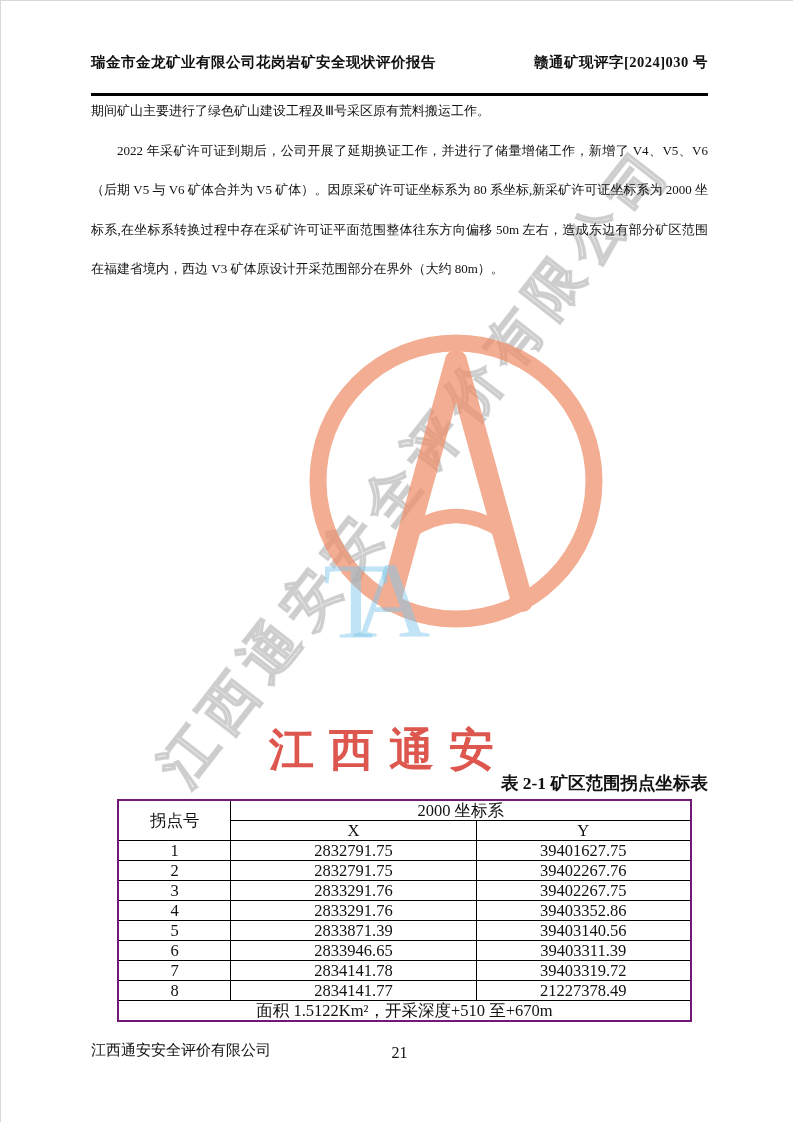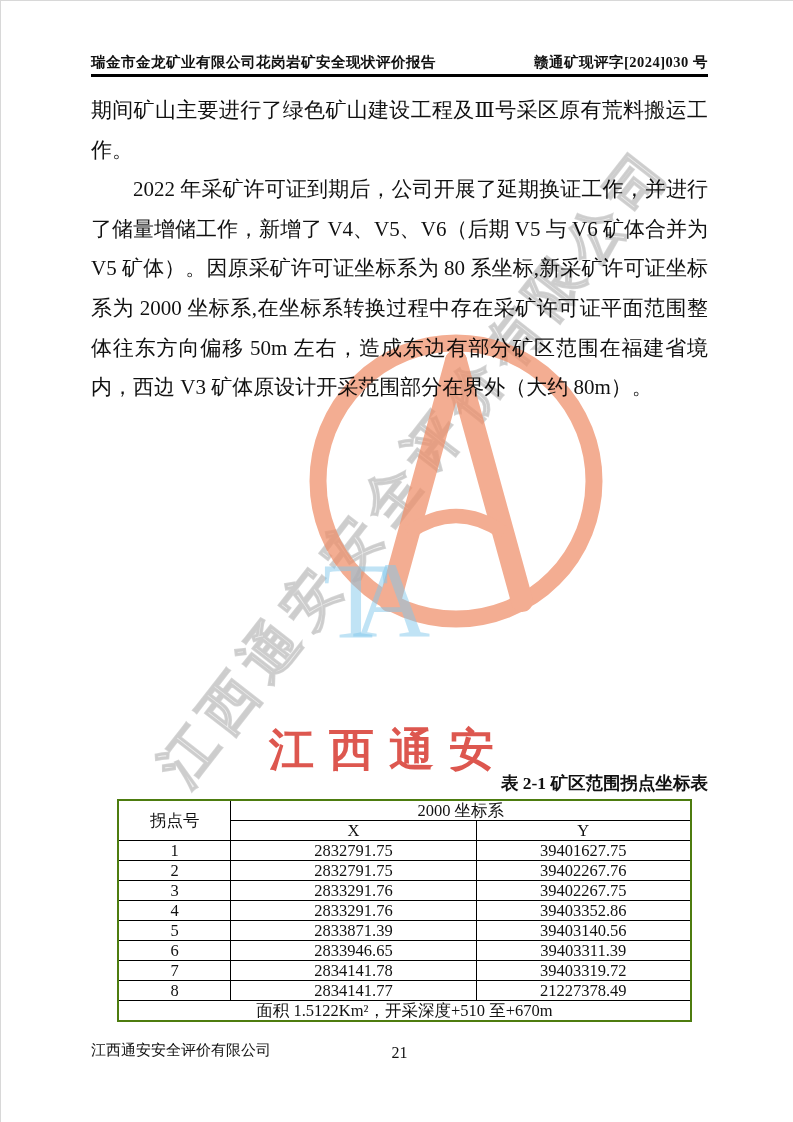--- a/index.html
+++ b/index.html
@@ -6,38 +6,38 @@
   .page{
     position:relative;width:793px;height:1122px;margin:0 auto;
     background:#ffffff;border:1px solid #d8d8d8;overflow:hidden;
     font-family:"Liberation Serif","DejaVu Serif",serif;color:#111;
   }
   
   .page-header{
     position:absolute;left:90px;width:617px;top:52px;
     display:flex;justify-content:space-between;align-items:flex-end;
     font-size:14.5px;font-weight:bold;letter-spacing:.5px;
-    border-bottom:3px solid #000;padding-bottom:2px;
+    border-bottom:3px solid #000;padding-bottom:21px;
   }
   
   .body-text{
     position:absolute;left:90px;width:617px;top:90px;
-    font-size:21px;line-height:39.6px;text-align:justify;
+    font-size:13px;line-height:39.6px;text-align:justify;font-family:Liberation Serif, serif;
   }
   .body-text p{margin:0;}
   .body-text p.indent{text-indent:2em;}
   
   .table-caption{
     position:absolute;left:90px;width:617px;top:770px;
     text-align:right;font-size:17.5px;font-weight:bold;
   }
   table.corner{
     position:absolute;left:116px;top:798px;width:575px;
     border-collapse:collapse;text-align:center;font-size:16.5px;
-    border:2px solid #4d7c0f;
+    border:2px solid #701a75;
   }
   table.corner td,table.corner th{
     border:1px solid #000;height:19px;line-height:19px;
     padding:0;font-weight:normal;
   }
   table.corner .c-point{width:19.7%;}
   table.corner .c-x{width:42.8%;}
   table.corner .c-y{width:37.5%;}
   
   .page-footer{

